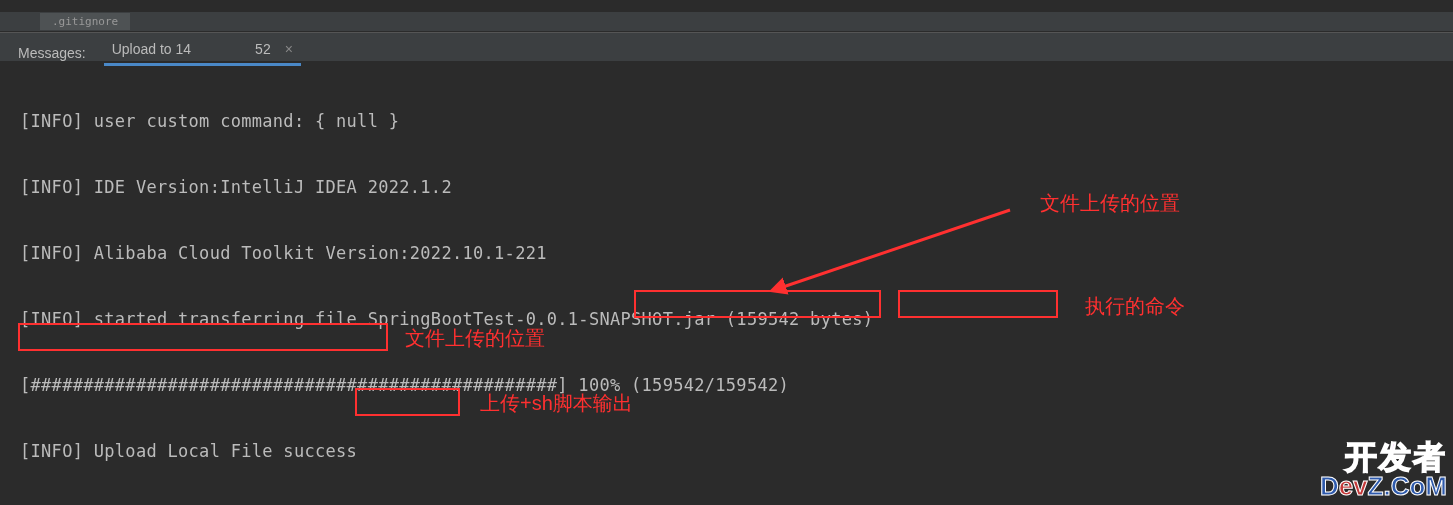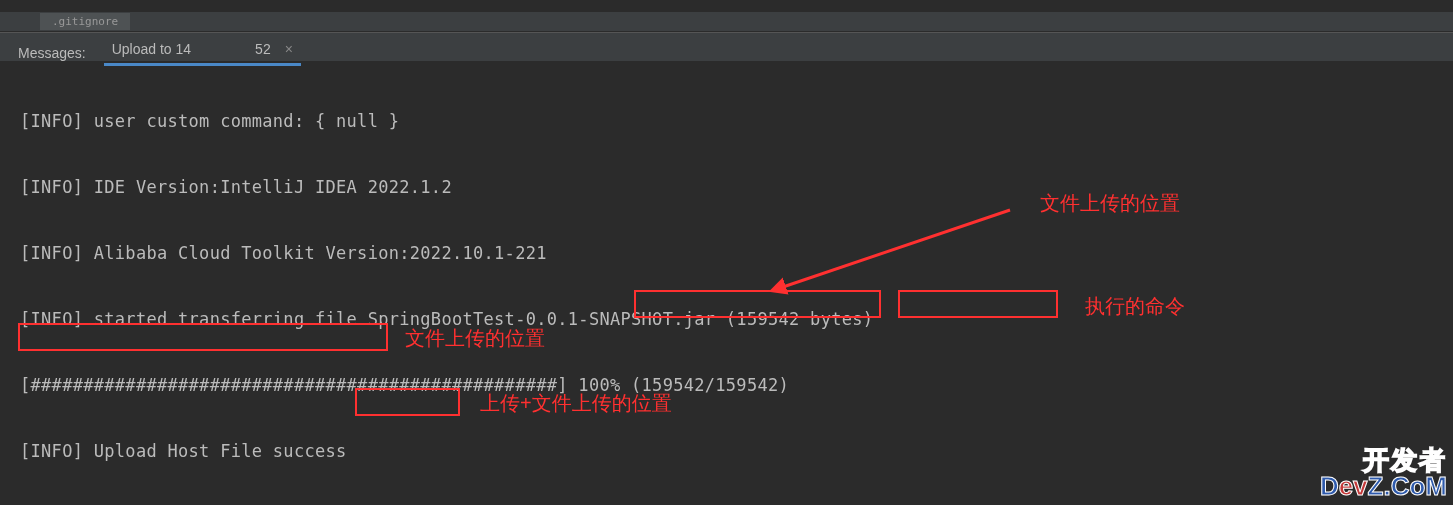--- a/index.html
+++ b/index.html
@@ -96,21 +96,21 @@
     .watermark {
       position: absolute;
       right: 6px;
       bottom: 6px;
       font-family: "Microsoft YaHei", sans-serif;
       font-weight: bold;
       line-height: 1;
       text-align: right;
     }
     .watermark .line1 {
-      font-size: 26px;
+      font-size: 32px;
       color: #d946ef;
       -webkit-text-stroke: 1.5px #fff;
       letter-spacing: 2px;
     }
     .watermark .line2 {
       font-size: 26px;
       -webkit-text-stroke: 1px #fff;
       letter-spacing: 0;
       margin-left: 13px;
     }
@@ -135,37 +135,37 @@
     <span class="upload-tab-underline"></span>
   </div>
 </div>
 
 <div class="console">
 <div>[INFO] user custom command: { null }</div>
 <div>[INFO] IDE Version:IntelliJ IDEA 2022.1.2</div>
 <div>[INFO] Alibaba Cloud Toolkit Version:2022.10.1-221</div>
 <div>[INFO] started transferring file SpringBootTest-0.0.1-SNAPSHOT.jar (159542 bytes)</div>
 <div>[##################################################] 100% (159542/159542)</div>
-<div>[INFO] Upload Host File success</div>
+<div>[INFO] Upload Local File success</div>
 <div><span>[INFO] Target Deploy Host: { 101.</span><span style="display:inline-block;width:60px;height:14px;background:#2b2b2b;vertical-align:middle;"></span><span>.152 }</span></div>
 
 
 
 
 </div>
 
 <div class="box-annot" style="left:634px; top:290px; width:247px; height:28px;"></div>
 <div class="box-annot" style="left:898px; top:290px; width:160px; height:28px;"></div>
 <div class="box-annot" style="left:18px; top:323px; width:370px; height:28px;"></div>
 <div class="box-annot" style="left:355px; top:388px; width:105px; height:28px;"></div>
 
 <div class="text-annot" style="left:1040px; top:190px;">文件上传的位置</div>
 <div class="text-annot" style="left:1085px; top:293px;">执行的命令</div>
 <div class="text-annot" style="left:405px; top:325px;">文件上传的位置</div>
-<div class="text-annot" style="left:480px; top:390px;">上传+文件上传的位置</div>
+<div class="text-annot" style="left:480px; top:390px;">上传+sh脚本输出</div>
 
 <svg class="arrow" style="left:760px; top:200px; width:260px; height:100px;">
   <defs>
     <marker id="arrowhead" markerWidth="10" markerHeight="10" refX="2" refY="3" orient="auto">
       <polygon points="0 0, 6 3, 0 6" fill="#ff3030"></polygon>
     </marker>
   </defs>
   <line x1="250" y1="10" x2="20" y2="88" stroke="#ff3030" stroke-width="3" marker-end="url(#arrowhead)"></line>
 </svg>
 

